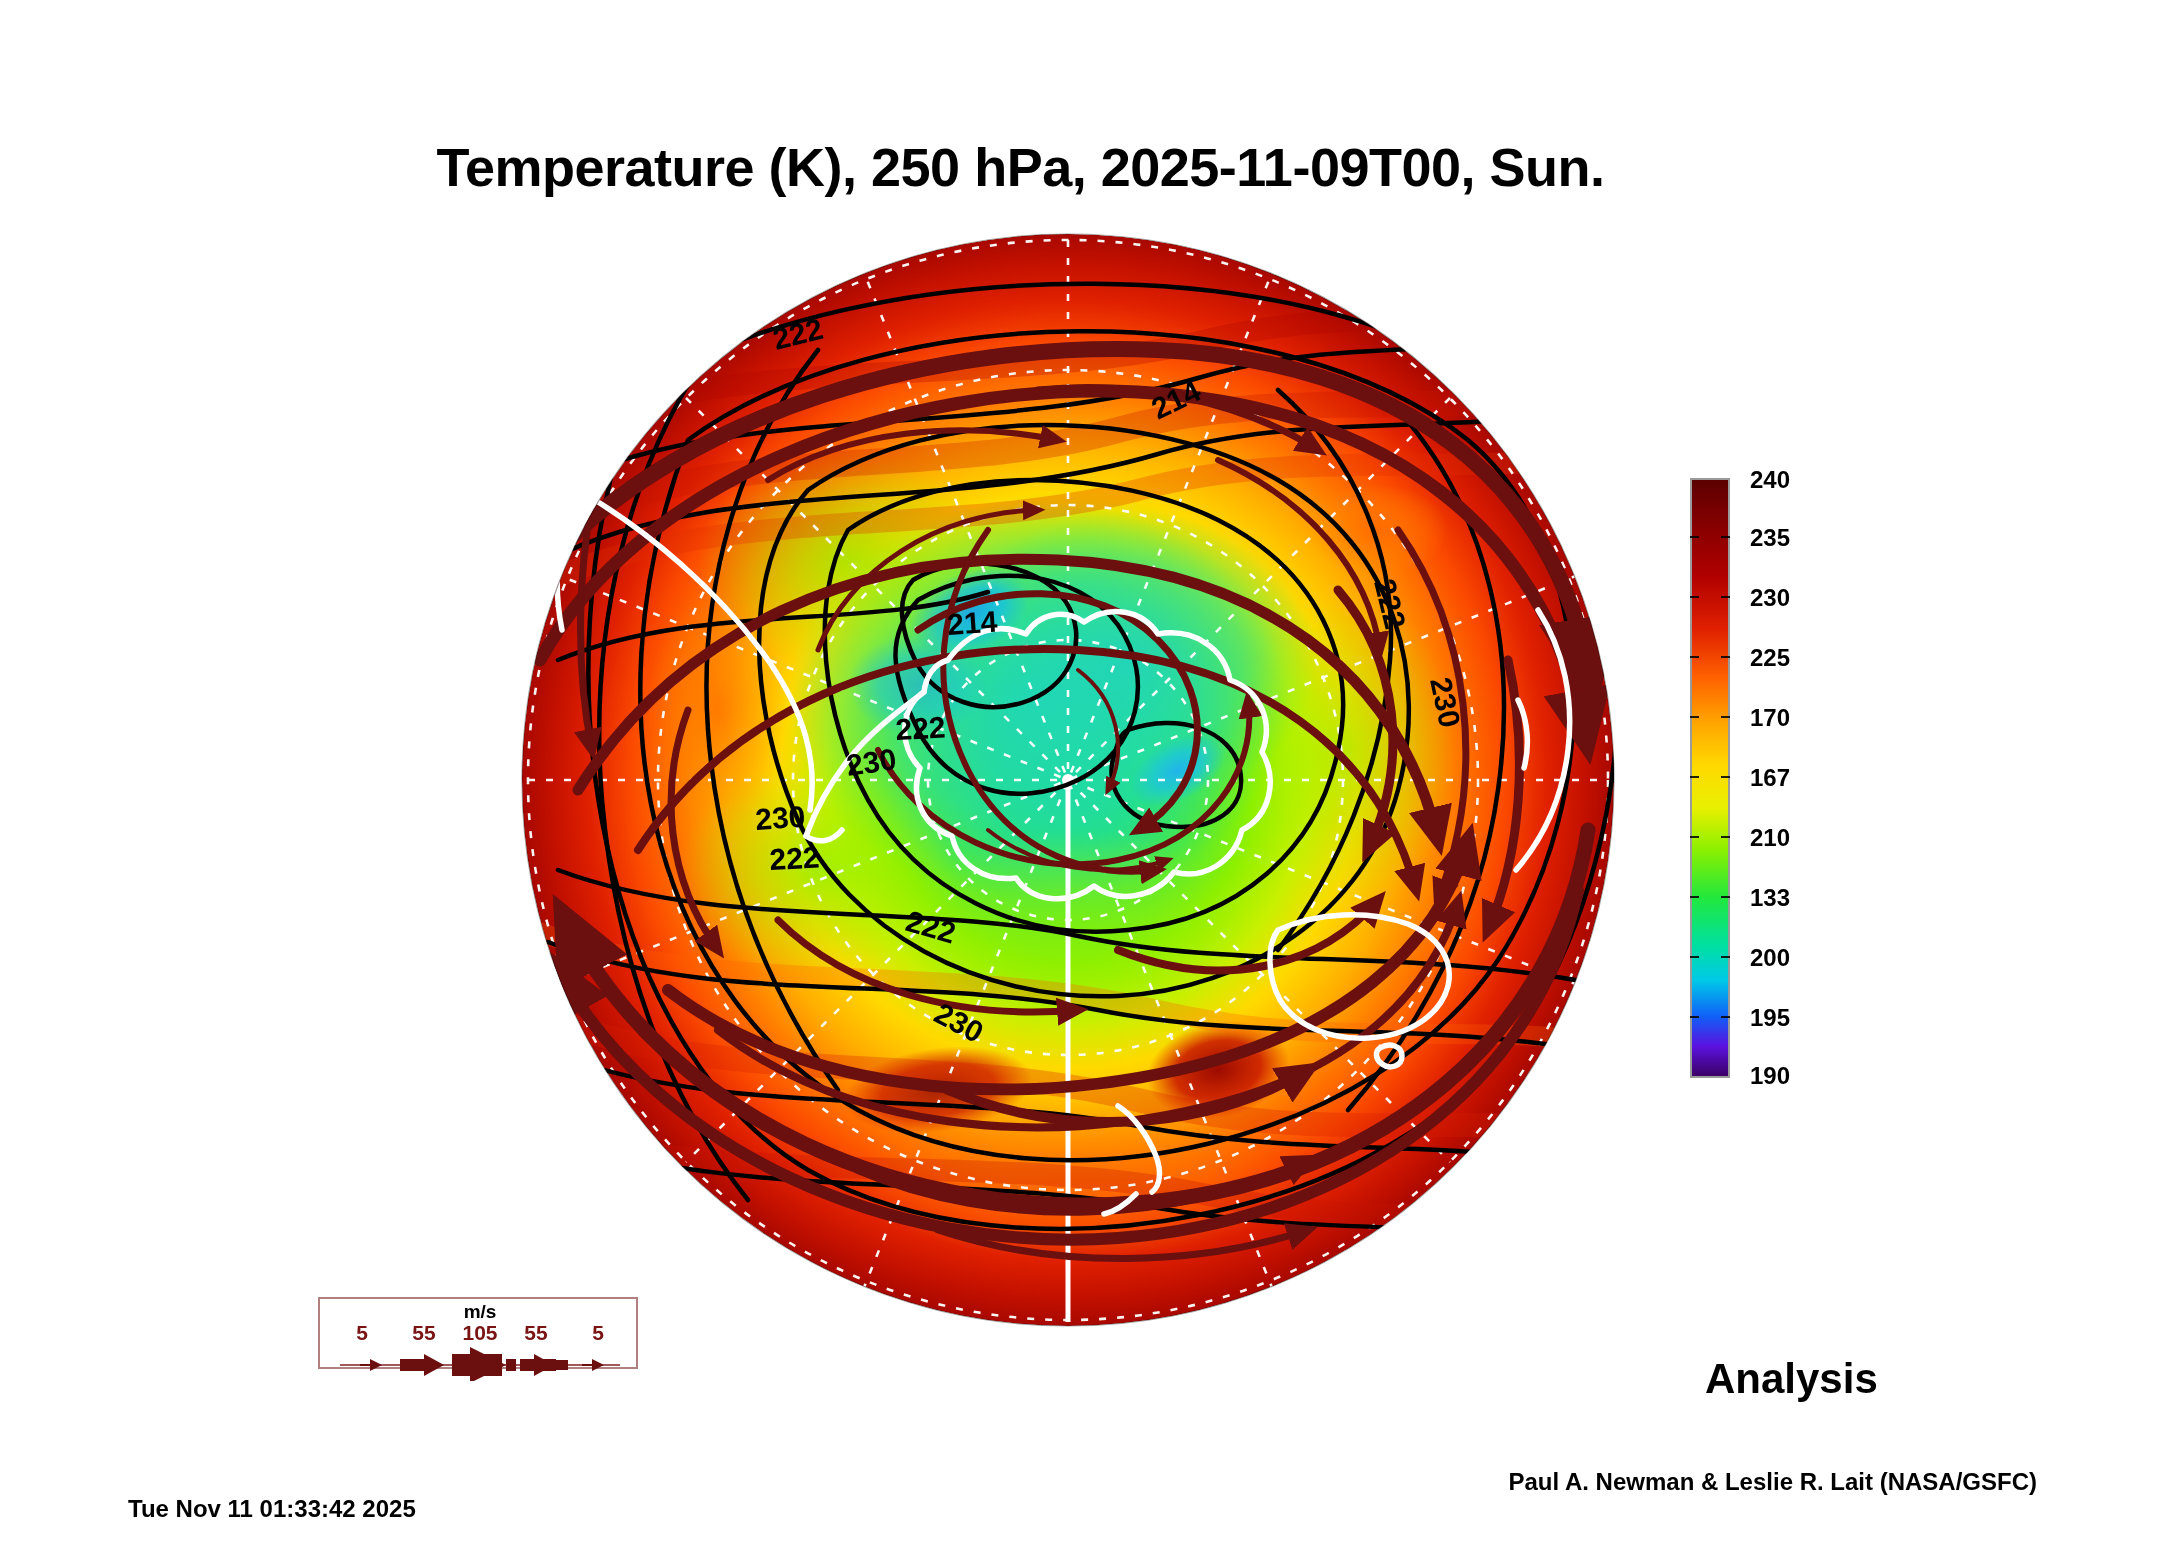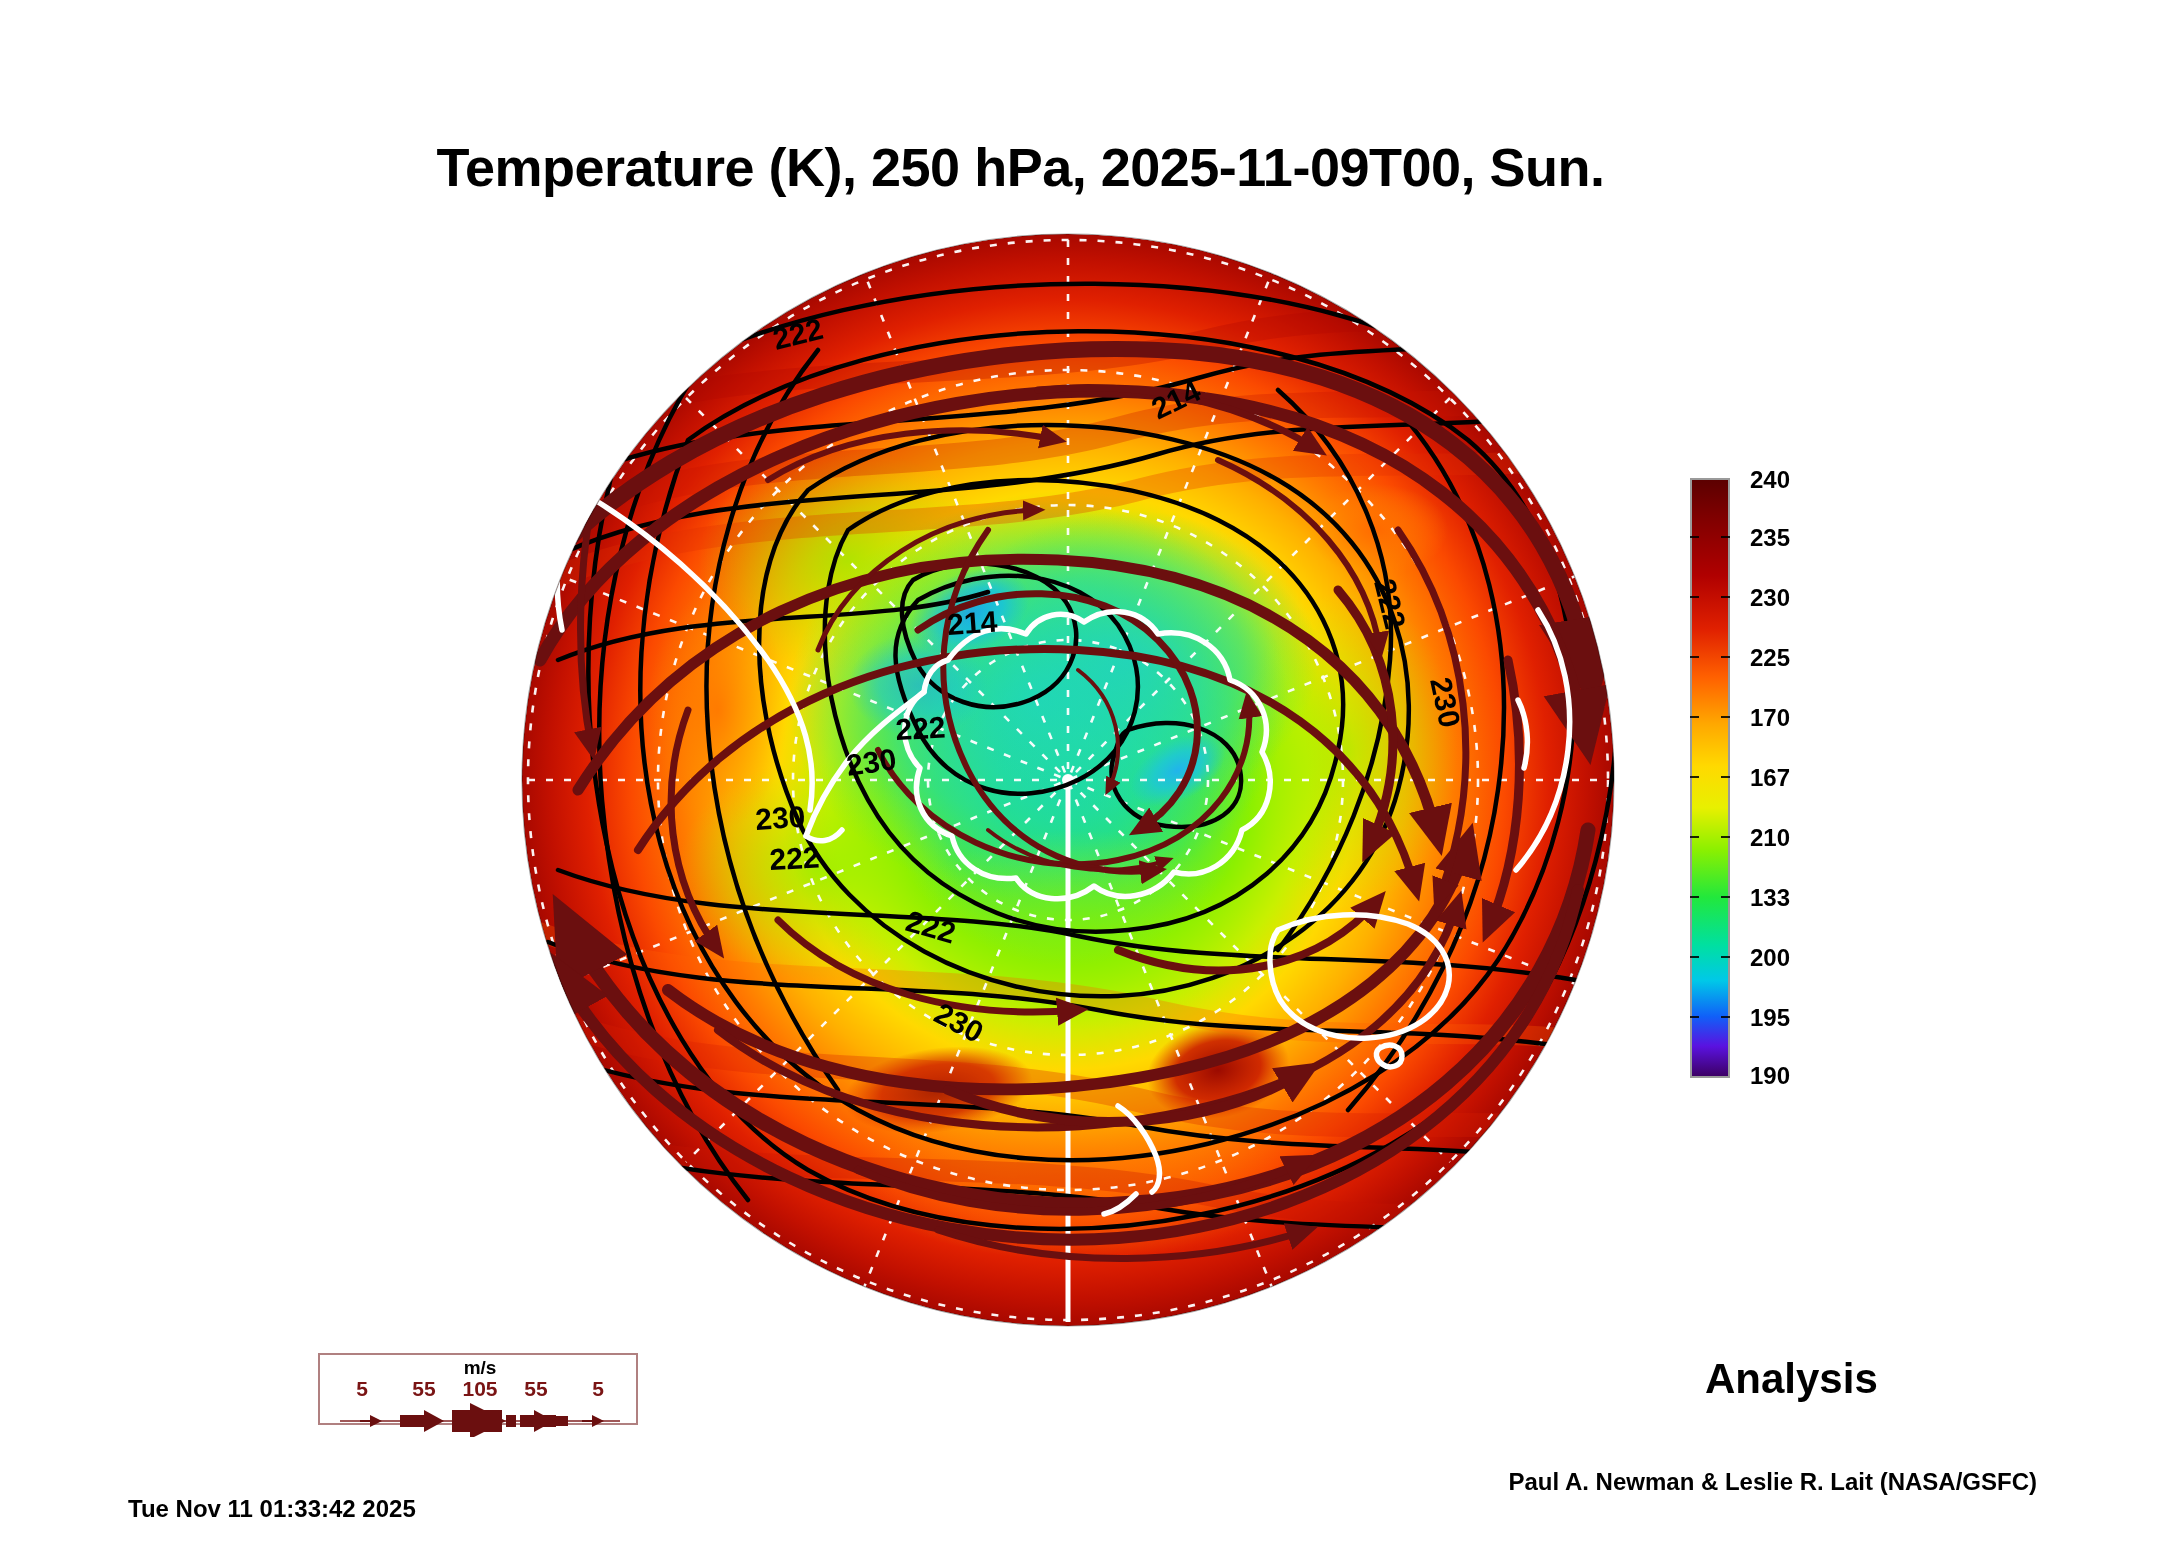--- a/index.html
+++ b/index.html
@@ -103,21 +103,21 @@
     color: #000;
     transform: translateY(-50%);
     font-family: "Liberation Sans", sans-serif;
     white-space: nowrap;
   }
 
   
   #wind-legend {
     position: absolute;
     left: 318px;
-    top: 1353px;
+    top: 1297px;
     width: 320px;
     height: 72px;
     border: 2px solid #b08080;
     box-sizing: border-box;
     background: #ffffff;
   }
   #wind-legend-unit {
     position: absolute;
     top: 2px;
     left: 0;

